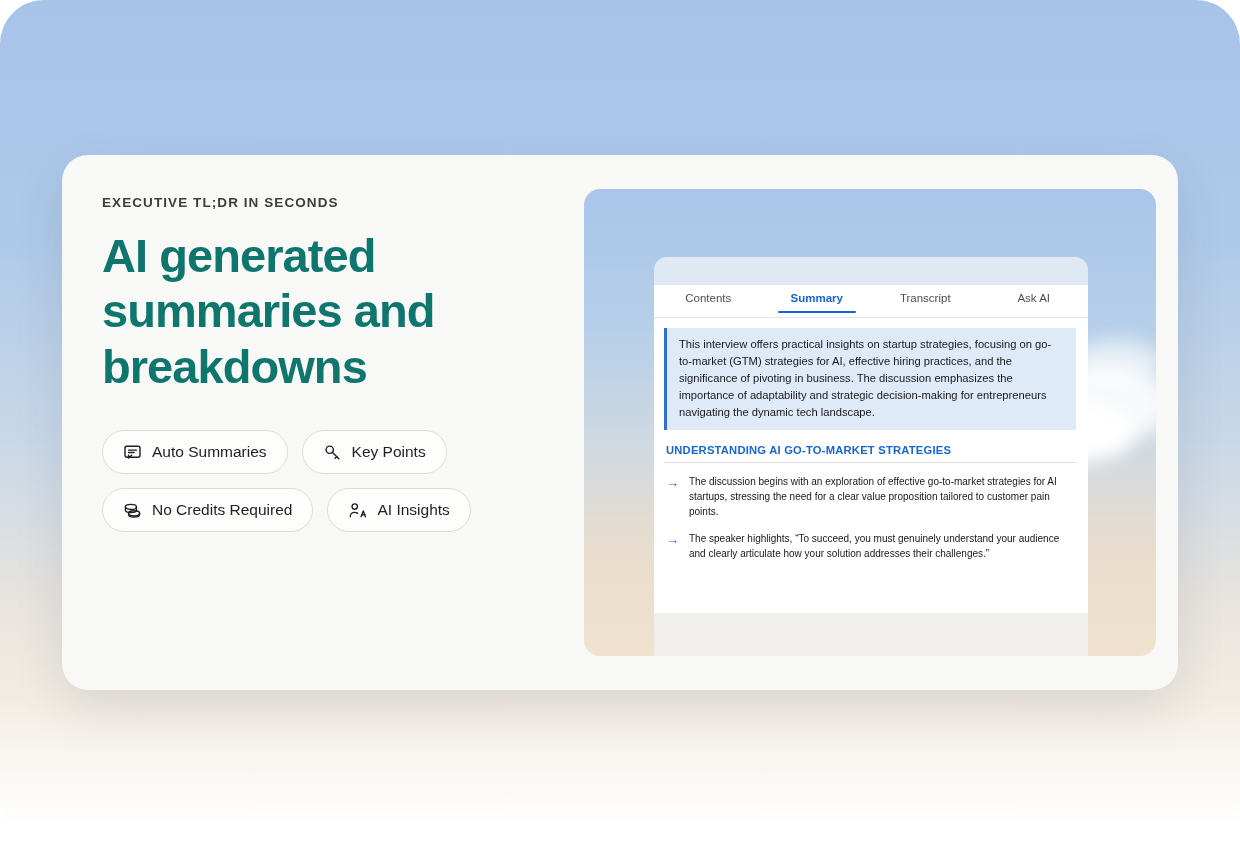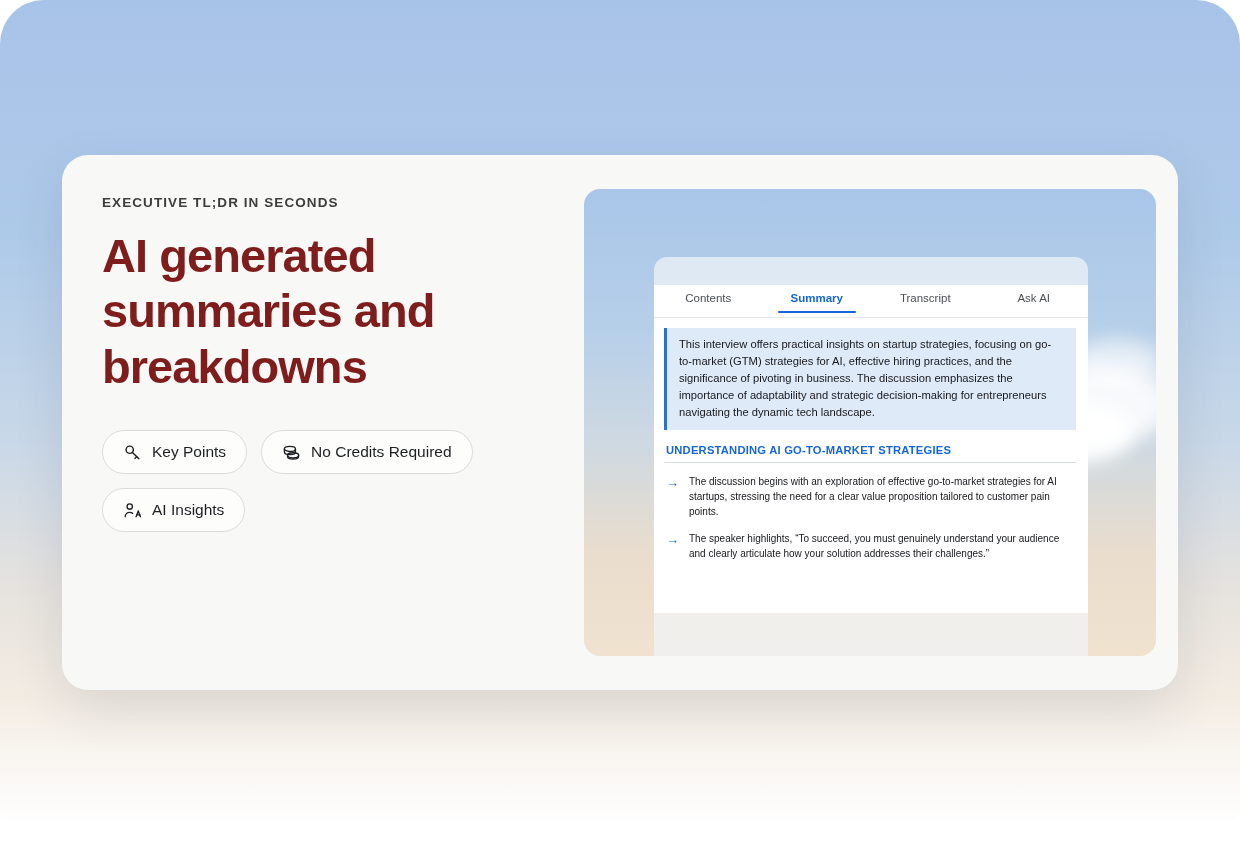--- a/index.html
+++ b/index.html
@@ -63,21 +63,21 @@
     color: #3d3d3d;
     text-transform: uppercase;
   }
 
   .headline {
     margin-top: 18px;
     font-size: 47px;
     line-height: 1.18;
     font-weight: 700;
     letter-spacing: -0.02em;
-    color: #7f1d1d;
+    color: #0f766e;
     max-width: 400px;
   }
 
   .body-copy {
     margin-top: 26px;
     font-size: 17.5px;
     line-height: 1.55;
     color: #46484c;
     max-width: 400px;
   }
@@ -246,20 +246,30 @@
   <div class="hero-bg">
 
     <div class="card">
 
       <div class="left-col">
         <div class="eyebrow">EXECUTIVE TL;DR IN SECONDS</div>
         <h1 class="headline">AI generated summaries and breakdowns</h1>
 
         <div class="pill-grid">
 
+          <div class="pill">
+            <span class="pico">
+              <svg viewBox="0 0 24 24" fill="none" stroke="currentColor" stroke-width="1.8" stroke-linecap="round" stroke-linejoin="round">
+                <rect x="2.5" y="4" width="19" height="14" rx="2.5"></rect>
+                <path d="M7 15.5 L7 19 L11 15.5"></path>
+                <path d="M7 9h10M7 12h7"></path>
+              </svg>
+            </span>
+            <span>Auto Summaries</span>
+          </div>
 
           <div class="pill">
             <span class="pico">
               <svg viewBox="0 0 24 24" fill="none" stroke="currentColor" stroke-width="1.8" stroke-linecap="round" stroke-linejoin="round">
                 <circle cx="8.5" cy="8.5" r="4.6"></circle>
                 <path d="M11.7 11.7 L20 20"></path>
                 <path d="M17.3 17.3 L15.2 19.4"></path>
               </svg>
             </span>
             <span>Key Points</span>

